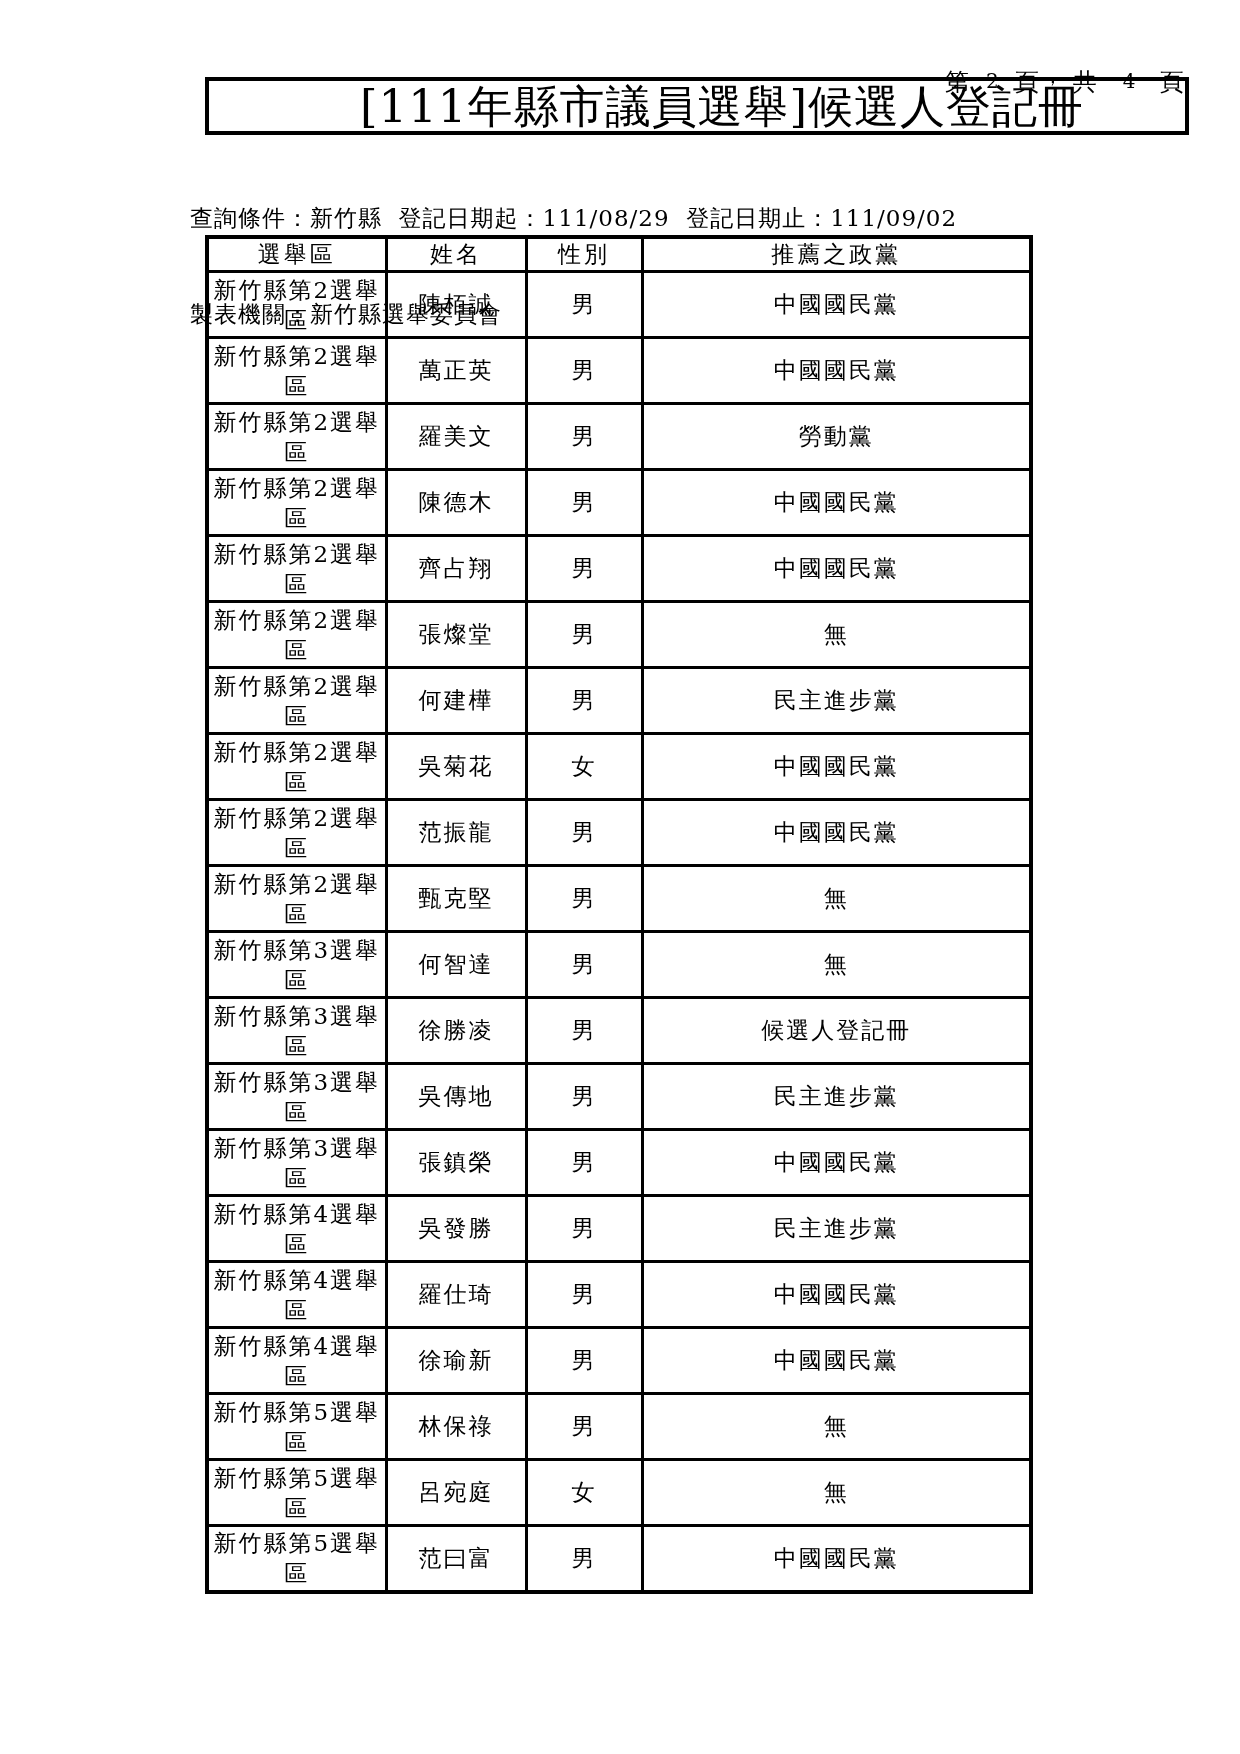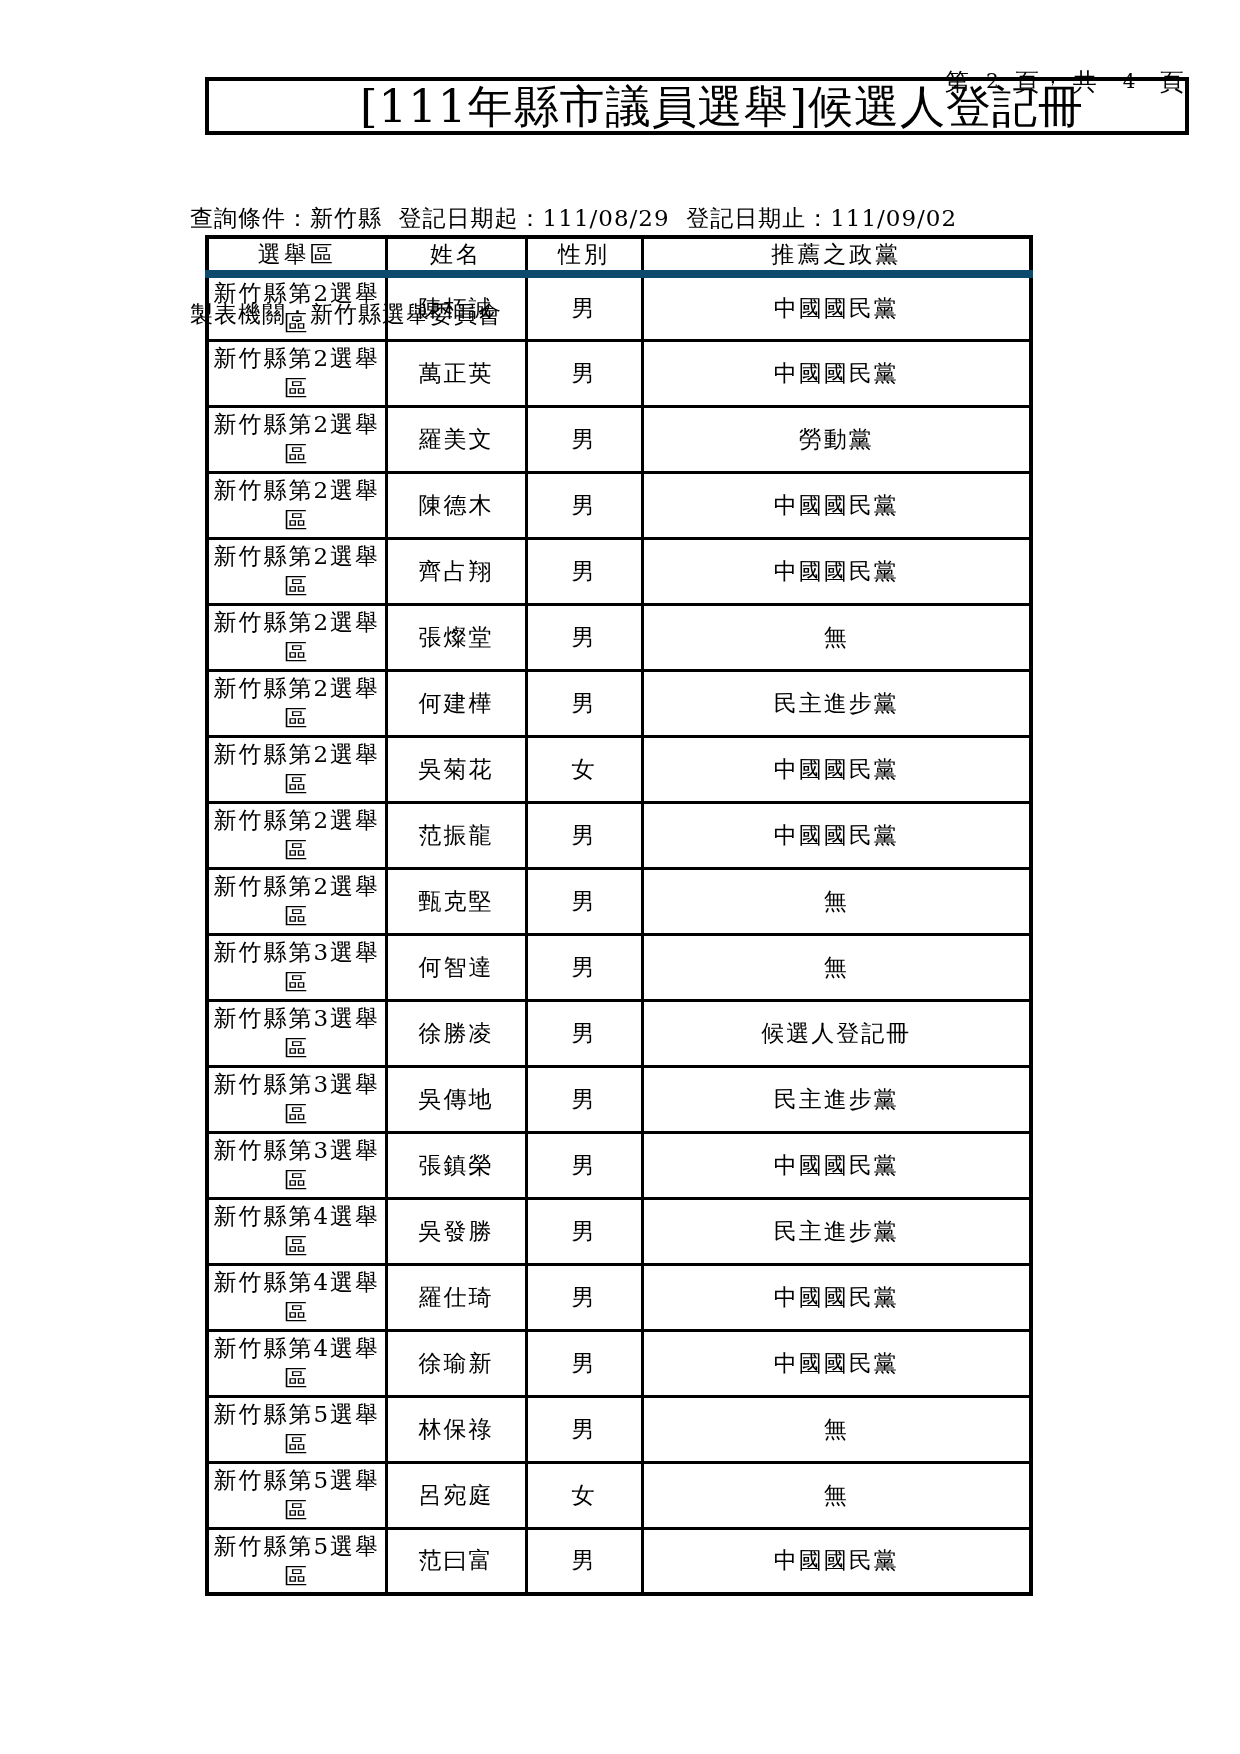--- a/index.html
+++ b/index.html
@@ -80,21 +80,21 @@
     text-align: center;
     vertical-align: middle;
     padding: 0;
     overflow: hidden;
   }
   table.candidates thead th {
     height: 30px;
     font-size: 23px;
     font-weight: normal;
     letter-spacing: 3px;
-    border-bottom: 8px solid #0c4a6e;
+    border-bottom: 1px solid #0c4a6e;
   }
   table.candidates td {
     height: 66px;
     font-size: 23px;
     letter-spacing: 2px;
   }
   col.c-district { width: 179px; }
   col.c-name     { width: 140px; }
   col.c-gender   { width: 116px; }
   col.c-party    { width: 389px; }

